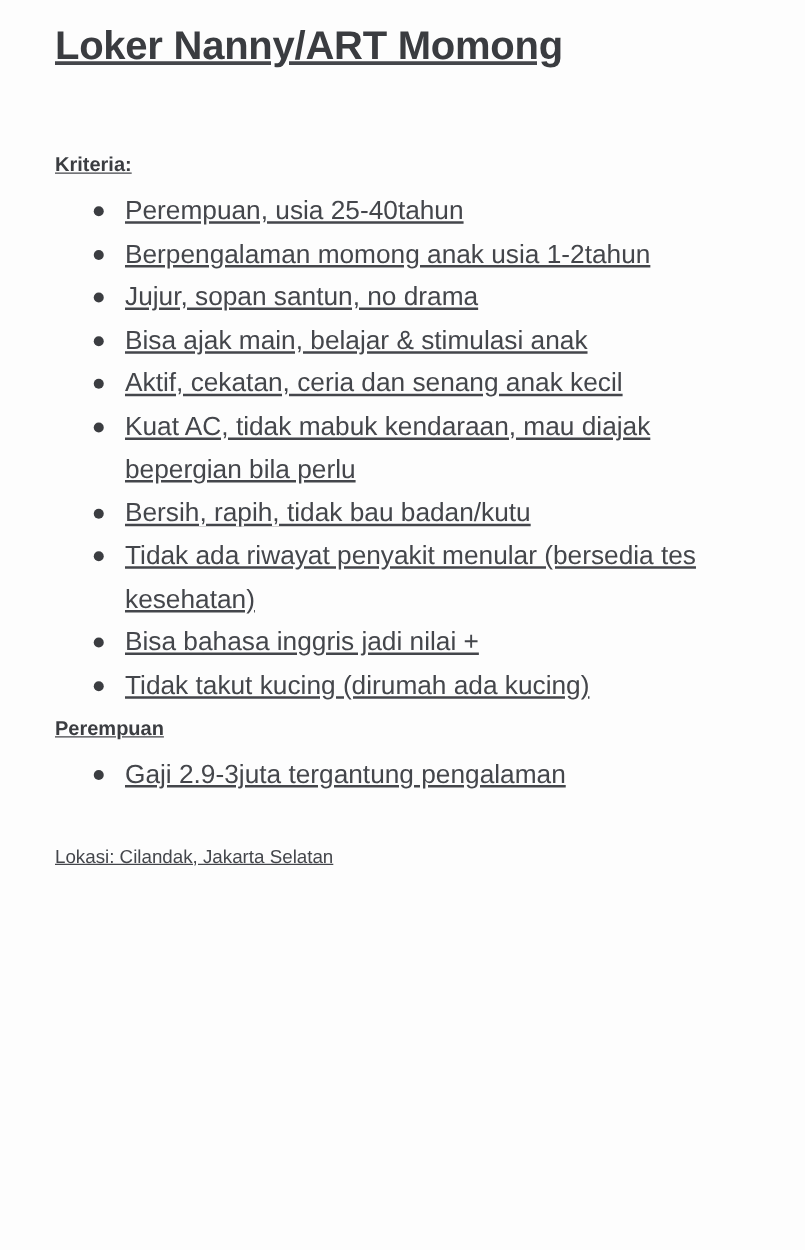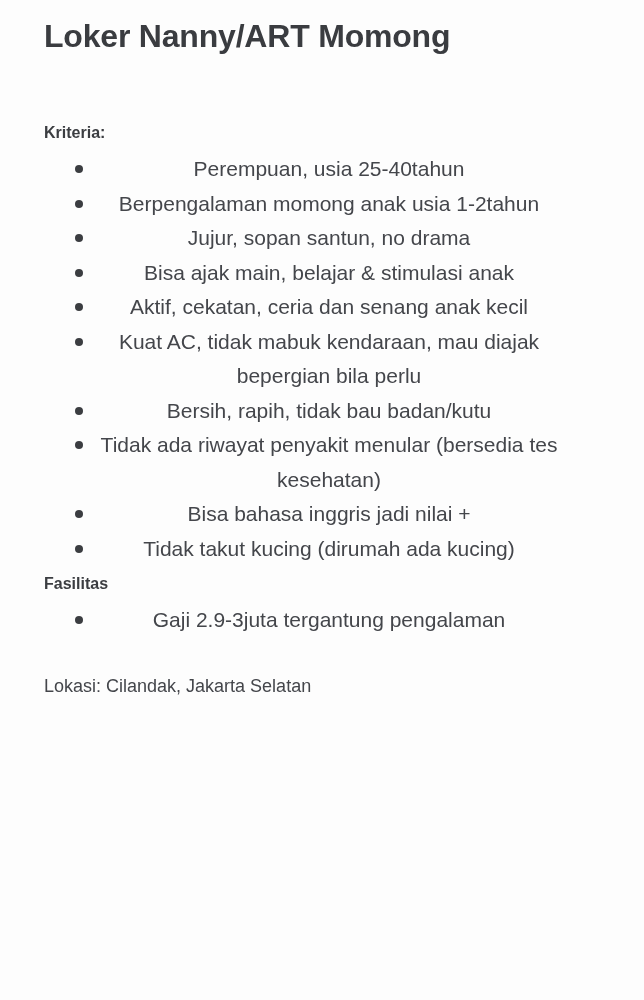--- a/index.html
+++ b/index.html
@@ -15,62 +15,62 @@
     height:1000px;
     background:var(--bg);
     font-family:"Liberation Sans","DejaVu Sans",sans-serif;
     color:var(--text);
     overflow:hidden;
   }
   .page{
     padding:14px 48px 0 44px;
     width:644px;
     height:780px;
+    text-decoration:underline;
   }
   .title{
     font-size:32px;
     line-height:44px;
     font-weight:700;
     color:var(--title);
     letter-spacing:-0.2px;
     margin:0 0 57px 0;
   }
   .section-heading{
     font-size:16px;
     line-height:35px;
     font-weight:700;
     color:var(--heading);
     margin:0;
   }
   .bullet-list{
     list-style:none;
     margin:2px 0 0 0;
     padding:0;
-    text-align:center;
   }
   .bullet-item{
     position:relative;
     padding-left:56px;
     max-width:514px; 
     font-size:21px;
     line-height:34.5px;
     color:var(--text);
   }
   .bullet-item::before{
     content:"";
     position:absolute;
     left:31px;
     top:13px;
     width:8px;
     height:8px;
     border-radius:50%;
     background:var(--heading);
   }
   .footer{
-    font-size:18px;
+    font-size:15px;
     line-height:34px;
     margin:31px 0 0 0;
     color:var(--text);
   }
 </style>
 </head>
 <body>
 
 <main class="page">
   <h1 class="title">Loker Nanny/ART Momong</h1>
@@ -87,21 +87,21 @@
           <li class="bullet-item">Kuat AC, tidak mabuk kendaraan, mau diajak bepergian bila perlu</li>
           <li class="bullet-item">Bersih, rapih, tidak bau badan/kutu</li>
           <li class="bullet-item">Tidak ada riwayat penyakit menular (bersedia tes kesehatan)</li>
           <li class="bullet-item">Bisa bahasa inggris jadi nilai +</li>
           <li class="bullet-item">Tidak takut kucing (dirumah ada kucing)</li>
         </ul>
   </section>
 
 
   <section class="section">
-    <h2 class="section-heading">Fasilitas</h2>
+    <h2 class="section-heading">Perempuan</h2>
     <ul class="bullet-list">
           <li class="bullet-item">Gaji 2.9-3juta tergantung pengalaman</li>
         </ul>
   </section>
 </div>
 
   <p class="footer">Lokasi: Cilandak, Jakarta Selatan</p>
 </main>
 
 </body></html>

